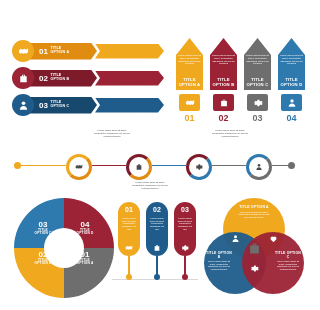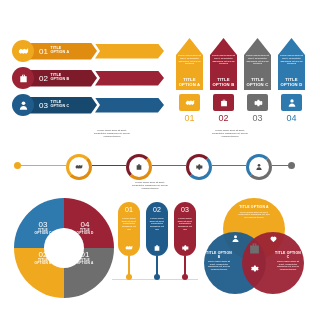--- a/index.html
+++ b/index.html
@@ -1,21 +1,21 @@
 <!DOCTYPE html>
 <html><head>
 <meta charset="utf-8">
 <style>
   html,body{margin:0;padding:0;}
   body{width:310px;height:310px;background:#ffffff;
        font-family:"Liberation Sans",sans-serif;overflow:hidden;}
   .page{position:relative;width:310px;height:310px;}
 
   .ttl{font-weight:bold;letter-spacing:.2px;line-height:1.05;}
-  .num{font-weight:normal;}
+  .num{font-weight:bold;}
   .body-txt{line-height:1.15;word-break:break-word;}
 
   
   #g1{position:absolute;left:12px;top:40px;width:152px;height:78px;}
   .hrow{position:absolute;left:0;width:152px;height:22px;}
   .hbadge{position:absolute;left:0;top:0;width:22px;height:22px;border-radius:50%;
           display:flex;align-items:center;justify-content:center;z-index:3;}
   .hbadge svg{width:11px;height:11px;fill:#fff;}
   .hlabel{position:absolute;left:11px;top:2.5px;height:17px;width:74px;
           display:flex;align-items:center;padding-left:16px;box-sizing:border-box;z-index:2;

